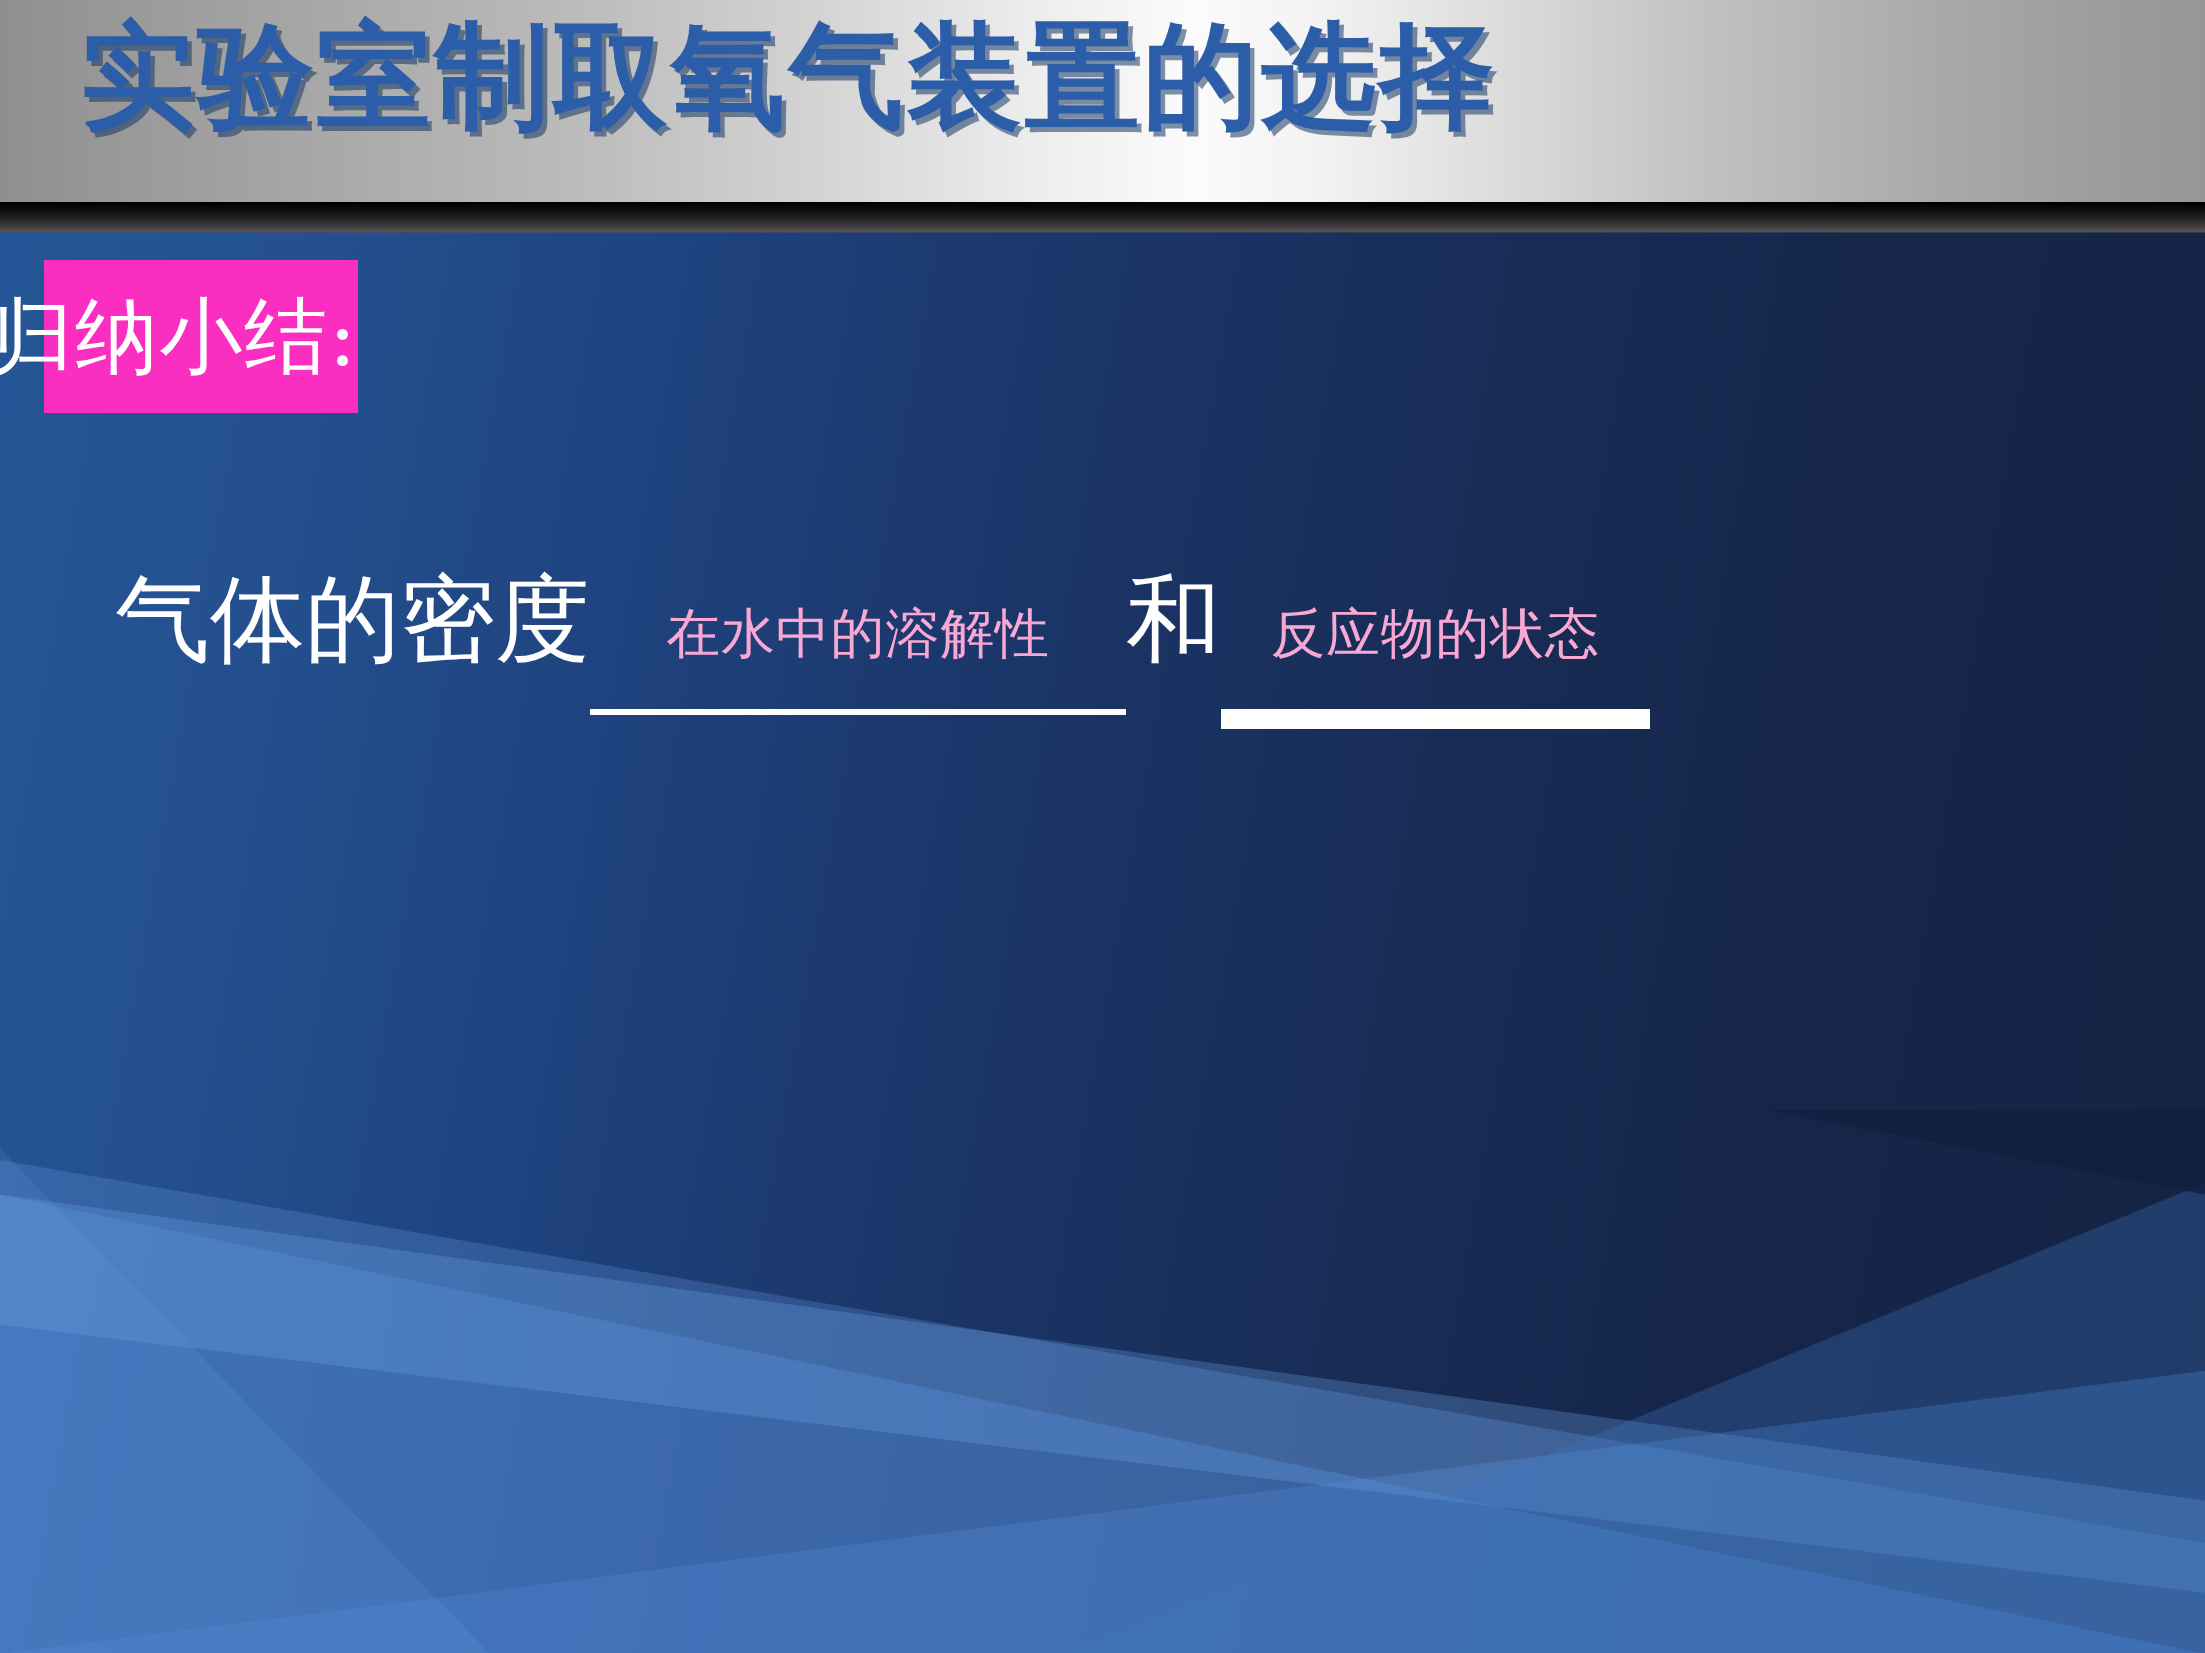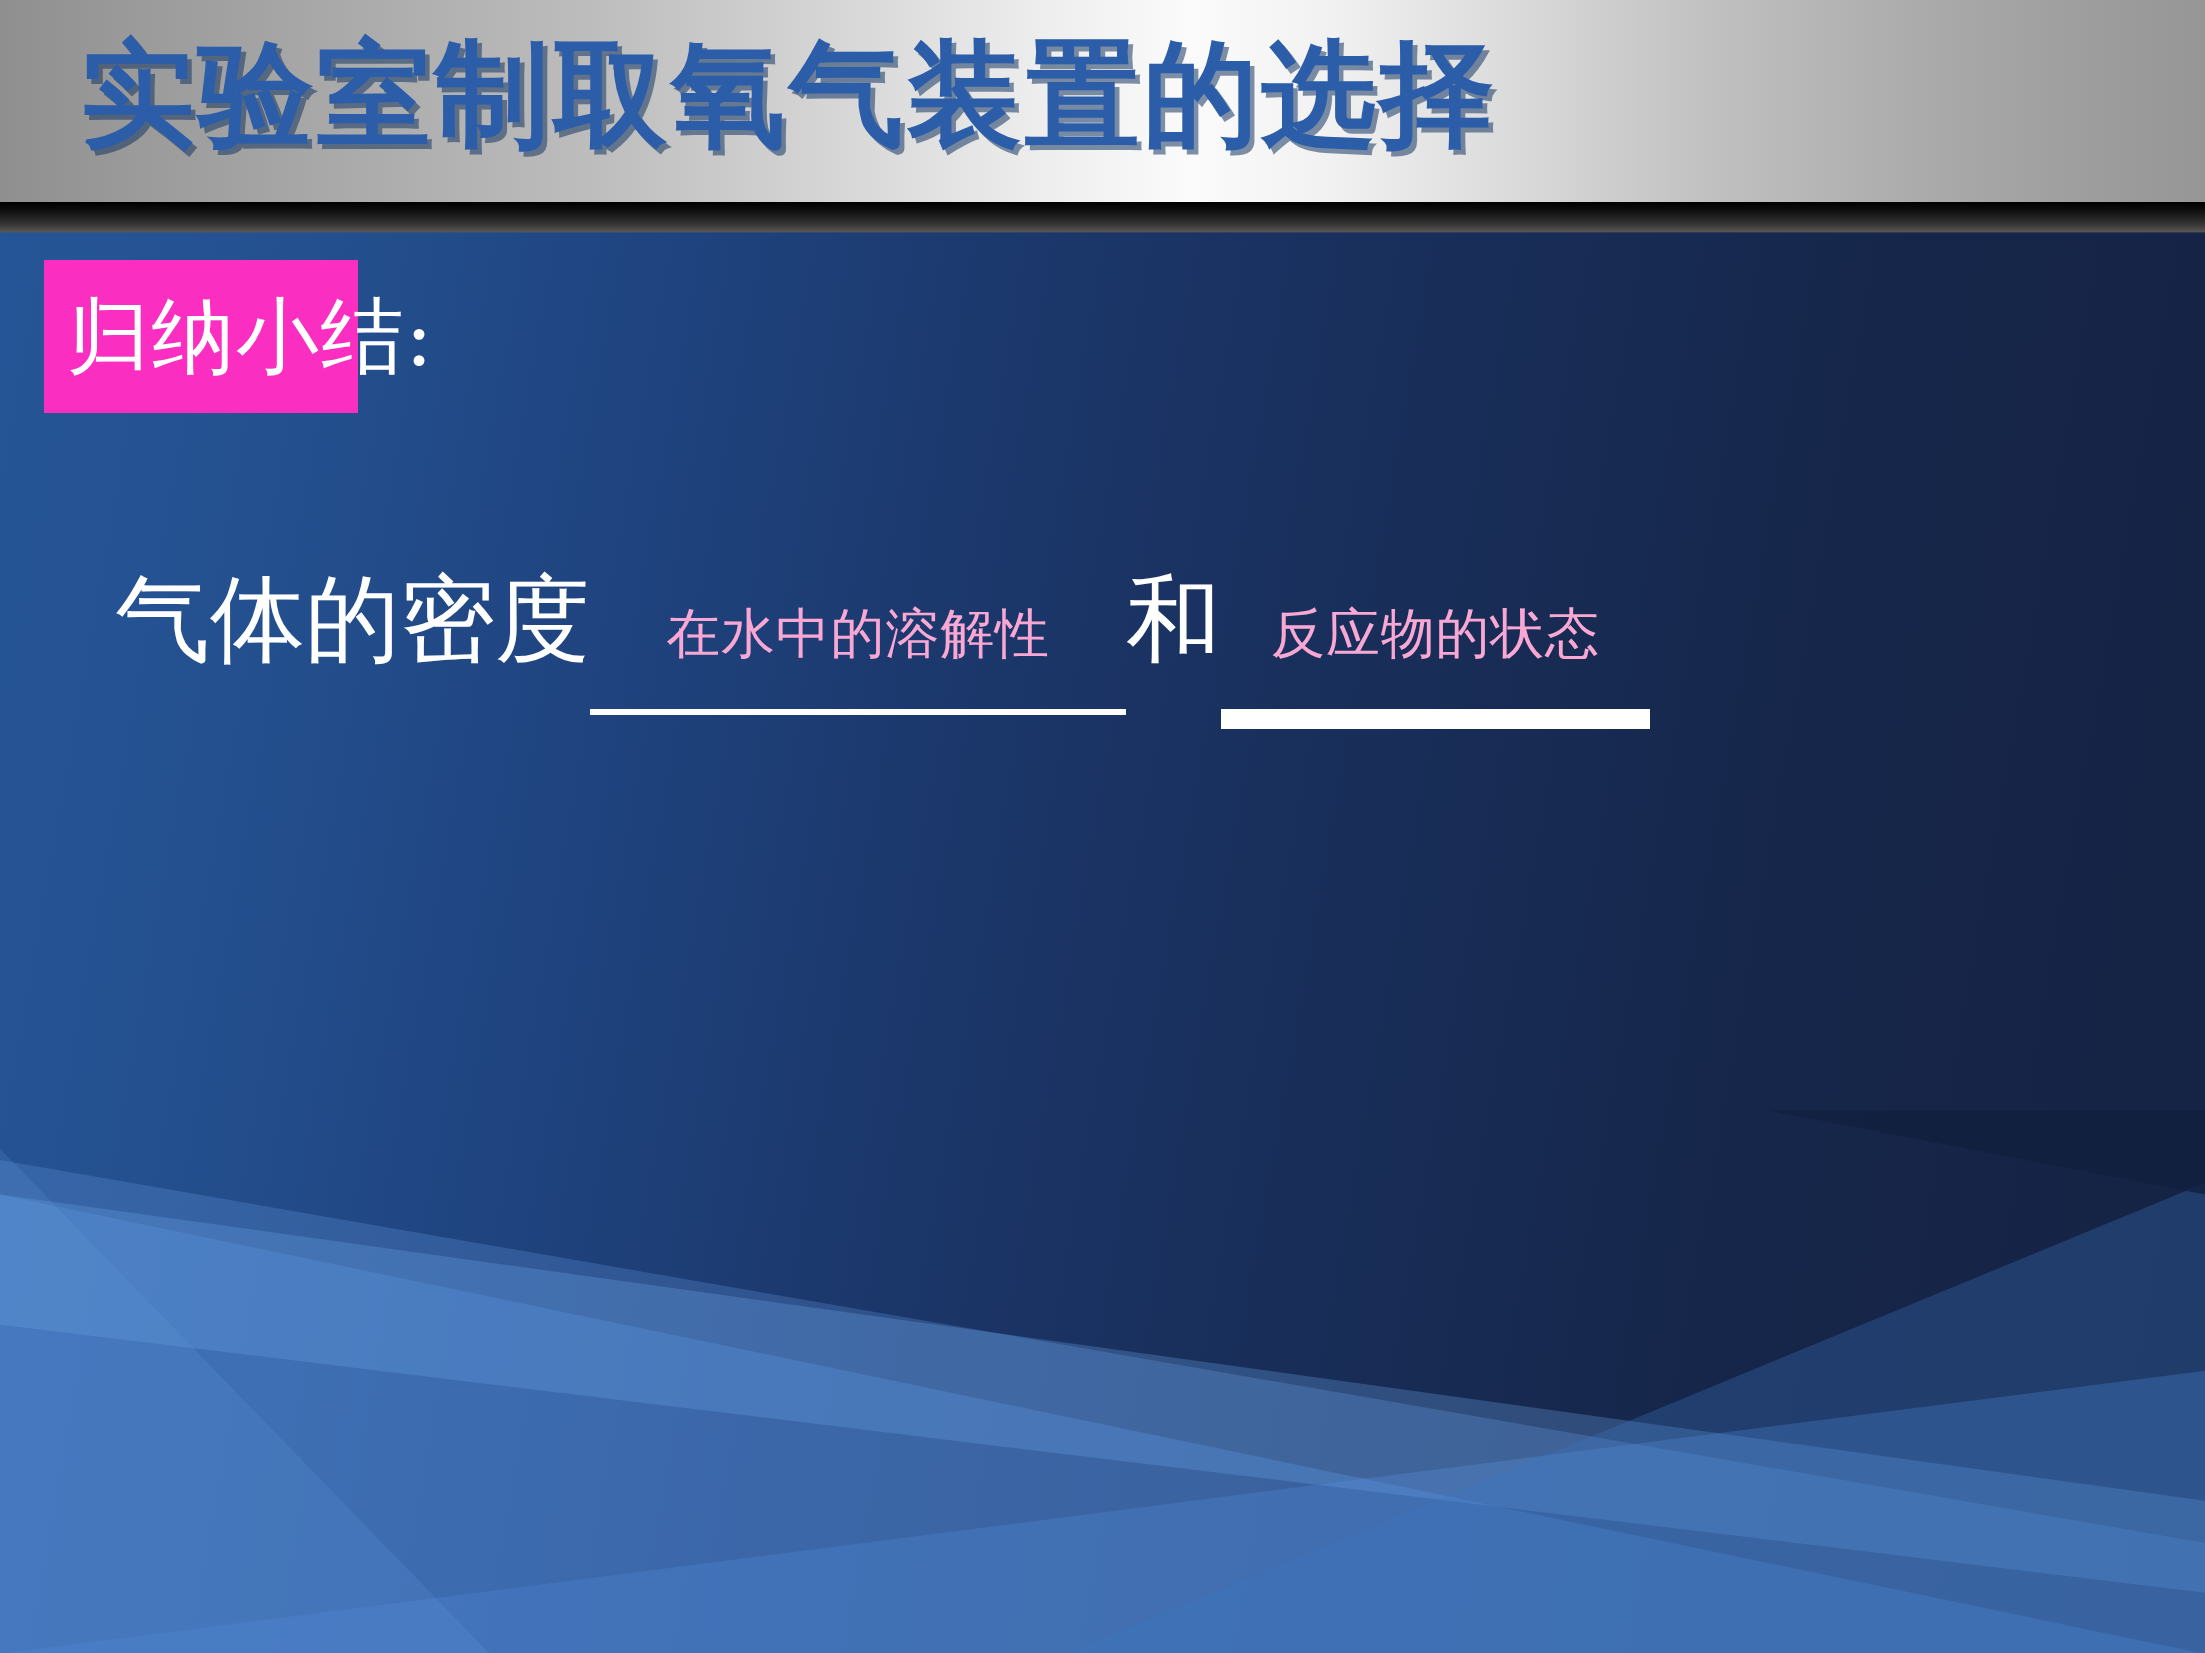--- a/index.html
+++ b/index.html
@@ -55,21 +55,21 @@
         #dcdcdc 68%,
         #c2c2c2 77%,
         #ababab 87%,
         #9d9d9d 95%,
         #969696 100%);
     overflow: hidden;
   }
   .banner-title {
     position: absolute;
     left: 80px;
-    top: 22px;
+    top: 4px;
     font-size: 115px;
     line-height: 1.25;
     letter-spacing: 3.1px;
     font-weight: 700;
     color: #2b5da9;
     text-shadow: 4.6px 4.6px 0 rgba(22,52,99,0.55);
     white-space: nowrap;
   }
 
   
@@ -91,20 +91,21 @@
     position: absolute;
     left: 44px;
     top: 260px;
     width: 314px;
     height: 153px;
     background: #fa2ec1;
     display: flex;
     align-items: center;
     padding-left: 23px;
     box-sizing: border-box;
+    justify-content: flex-end;
   }
   .summary-label {
     color: #ffffff;
     font-size: 83px;
     line-height: 1;
     letter-spacing: 1.5px;
     white-space: nowrap;
   }
 
   

